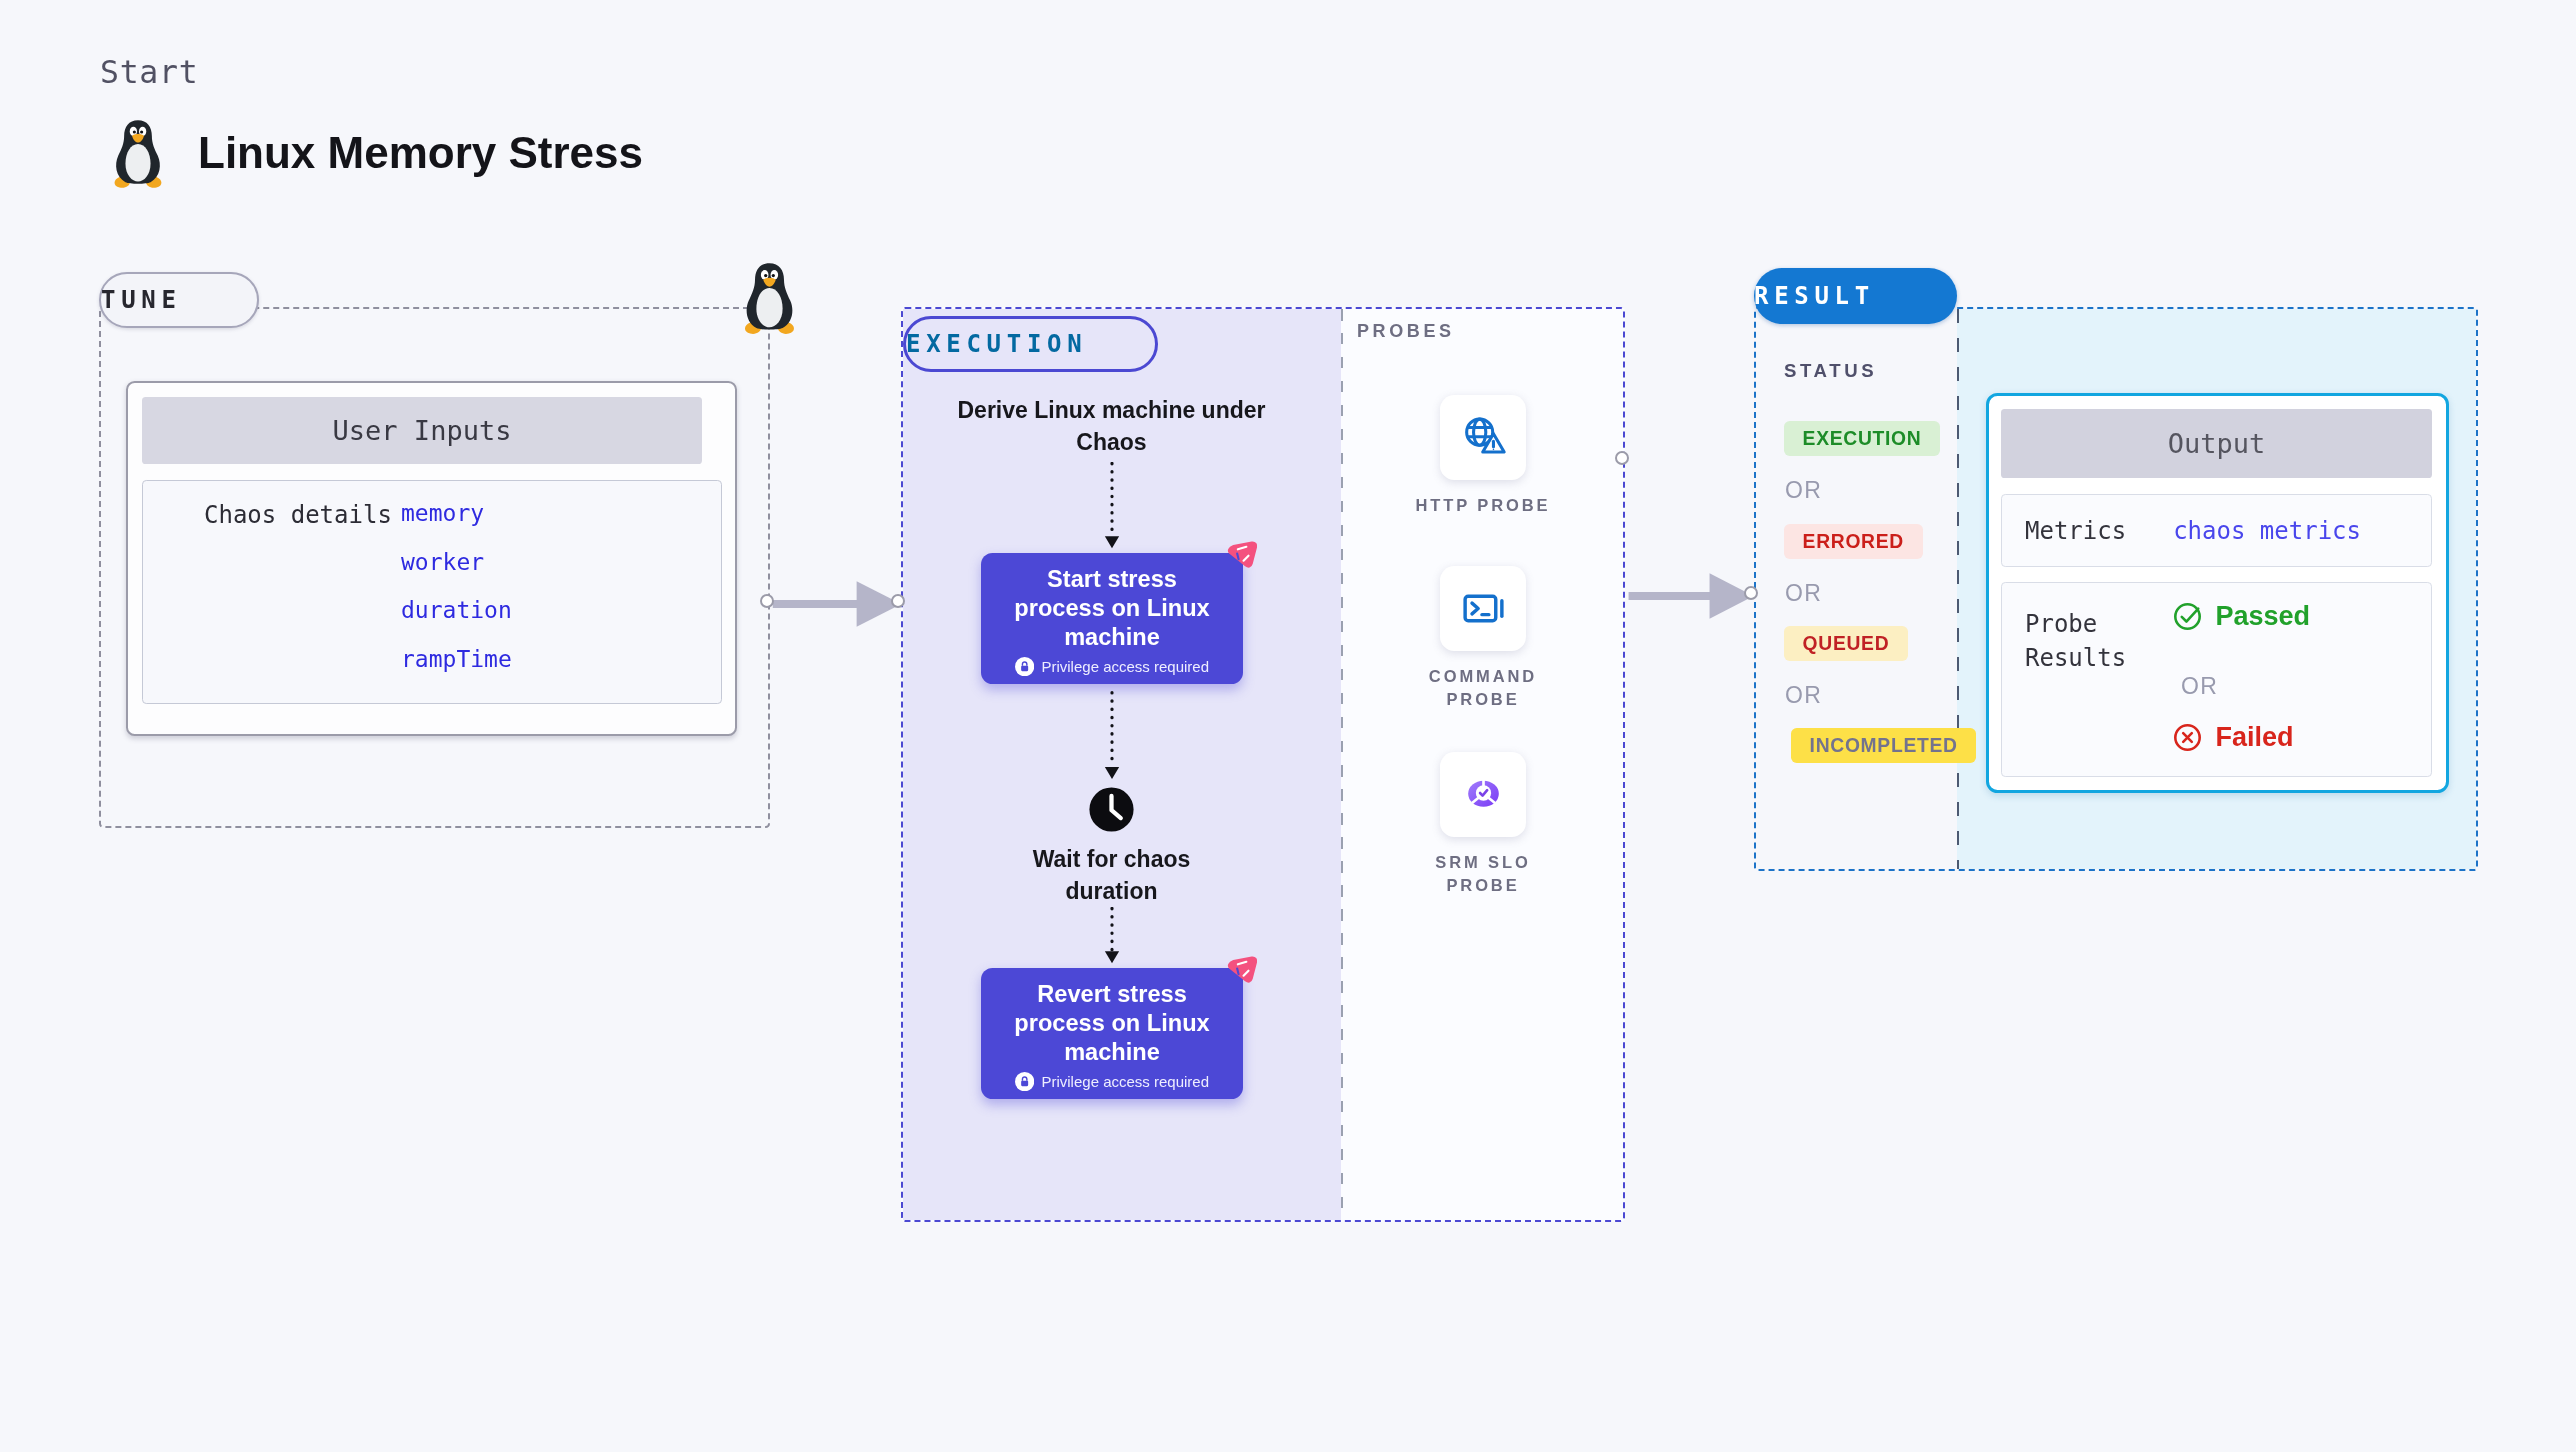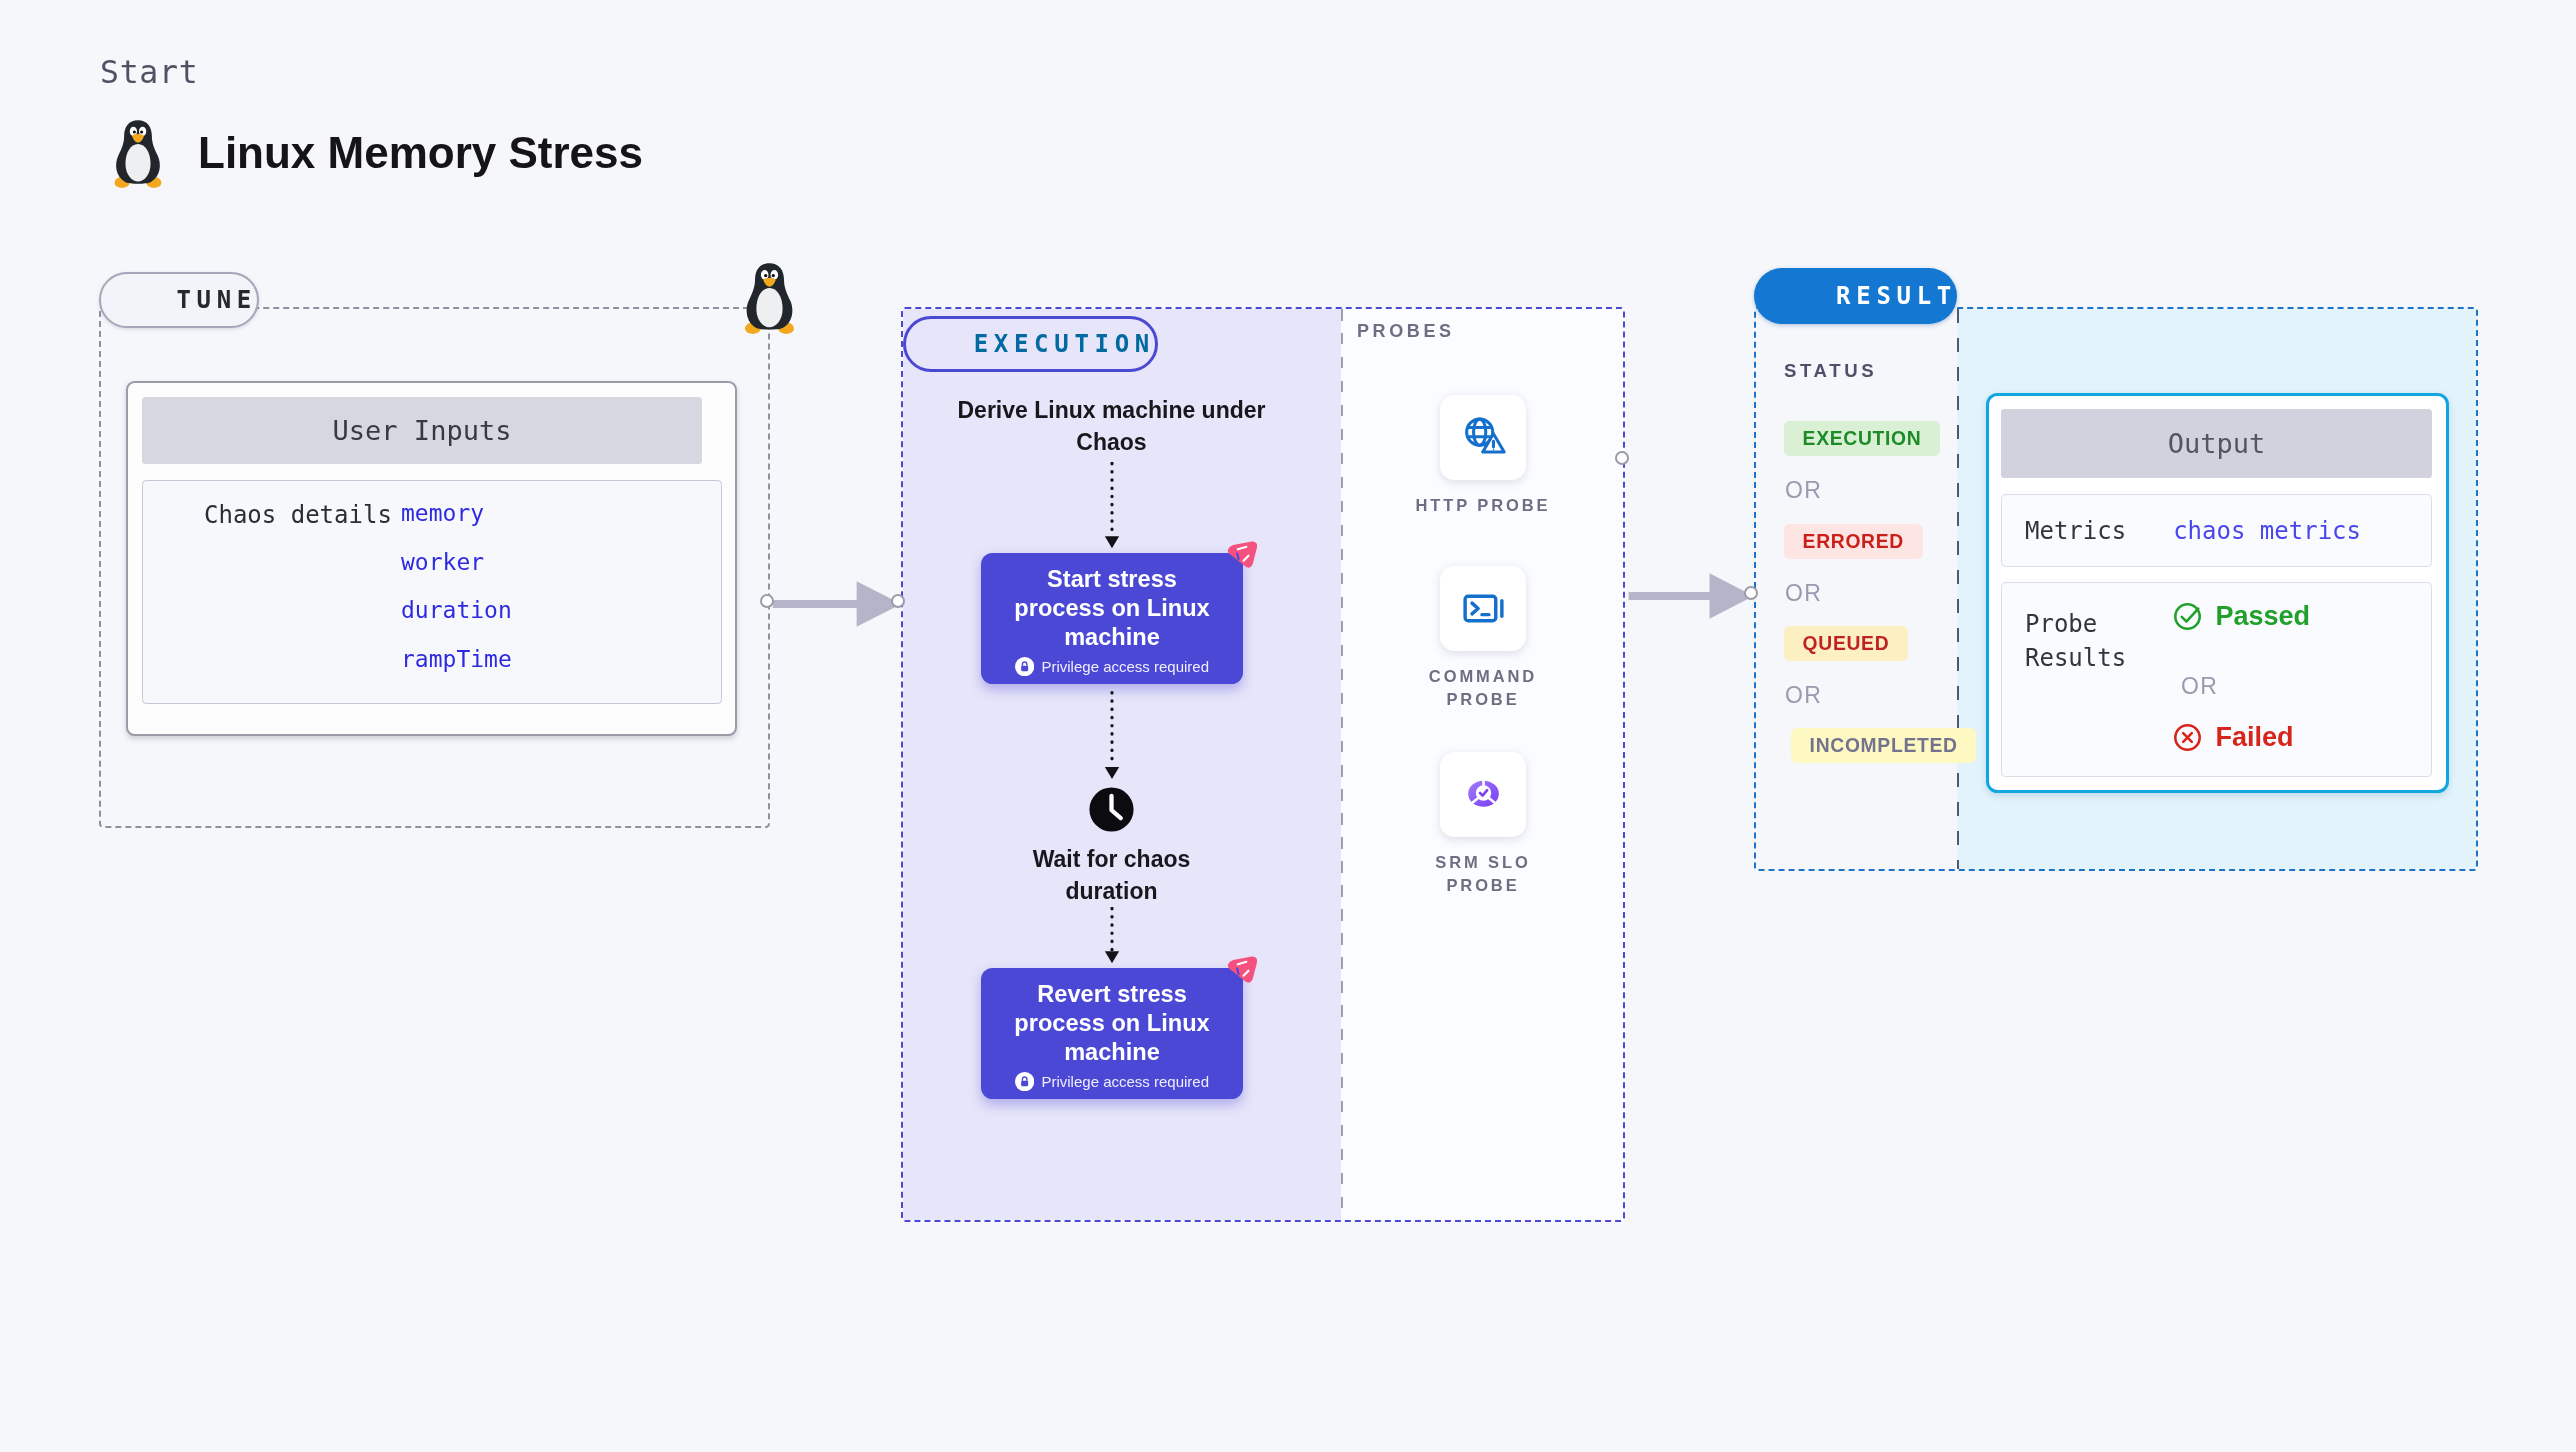--- a/index.html
+++ b/index.html
@@ -12,21 +12,21 @@
   .mono { font-family:"DejaVu Sans Mono", monospace; }
   .abs { position:absolute; }
 
   
   .fault-eyebrow { left:100px; top:54px; font-size:31.5px; color:#515163; letter-spacing:0.7px; }
   .tux-lg { left:105px; top:115px; width:66px; height:75px; }
   .page-title { left:198px; top:128px; font-size:44px; font-weight:800; color:#141419; }
 
   
   .pill {
-    display:flex; align-items:center; justify-content:flex-end;
+    display:flex; align-items:center; justify-content:flex-start;
     border-radius:34px; font-weight:700; font-size:24px; letter-spacing:5.7px;
     z-index:6;
   }
   .tune-pill   { left:99px;  top:272px; width:160px; height:56px; background:#f3f4f9; border:2.9px solid #a6a6ba; color:#27272f; box-shadow:0 1.4px 3.6px rgba(80,80,110,.18); }
   .exec-pill   { left:903px; top:268px; width:255px; height:56px; background:#e6e5f9; border:3.6px solid #4b48d2; color:#0369a1;margin-top:48px; }
   .result-pill { left:1754px; top:268px; width:203px; height:56px; background:#1478d2; border:none; color:#ffffff; box-shadow:0 1.4px 4.3px rgba(20,80,160,.3); }
 
   
   .tune-box   { left:99px;  top:307px; width:671px;  height:521px; border:2.9px dashed #8f8f9e; border-radius:4.3px; }
   .exec-box   { left:901px; top:307px; width:724px; height:915px; border:2.9px dashed #4b48d2; border-radius:4.3px; background:#fbfcff; }
@@ -69,21 +69,21 @@
                 display:flex; align-items:center; justify-content:center; }
   .probe-label { text-align:center; font-size:16.5px; font-weight:700; letter-spacing:2.9px; color:#6e6e82; line-height:23px; }
 
   
   .status-heading { left:1784px; top:360px; font-size:18.6px; font-weight:700; letter-spacing:3.6px; color:#50506b; }
   .badge { height:35px; display:inline-flex; align-items:center; padding:0 18.6px; border-radius:5.7px;
            font-size:19.3px; font-weight:800; letter-spacing:0.7px; }
   .badge-completed   { left:1784px; top:421px;  background:#d9f0d4; color:#1d8c28; }
   .badge-errored     { left:1784px; top:524px;  background:#fce5e3; color:#cb1f1a; }
   .badge-queued      { left:1784px; top:626px;  background:#fcefc2; color:#c02125; }
-  .badge-incompleted { left:1791px; top:728px; background:#fef9c3; color:#73738e; }
+  .badge-incompleted { left:1791px; top:728px; background:#fde047; color:#73738e; }
   .or-text { font-size:23px; color:#989aae; letter-spacing:1.4px; }
   .or-1 { left:1785px; top:477px; } .or-2 { left:1785px; top:580px; } .or-3 { left:1785px; top:682px; }
 
   
   .output-card { left:1986px; top:393px; width:463px; height:400px; background:#ffffff; border:3.6px solid #12a6e0; border-radius:11.5px;
                  box-shadow:0 2.9px 7.2px rgba(40,120,170,.2); }
   .output-header { left:2001px; top:409px; width:431px; height:69px; background:#d2d2de; border-radius:3.6px;
                    display:flex; align-items:center; justify-content:center; font-size:27px; color:#55555f; }
   .output-row { left:2001px; width:431px; background:#fafbfe; border:1.4px solid #d9dde7; border-radius:4.3px; }
   .metrics-row { top:494px; height:73px; display:flex; align-items:center; }

